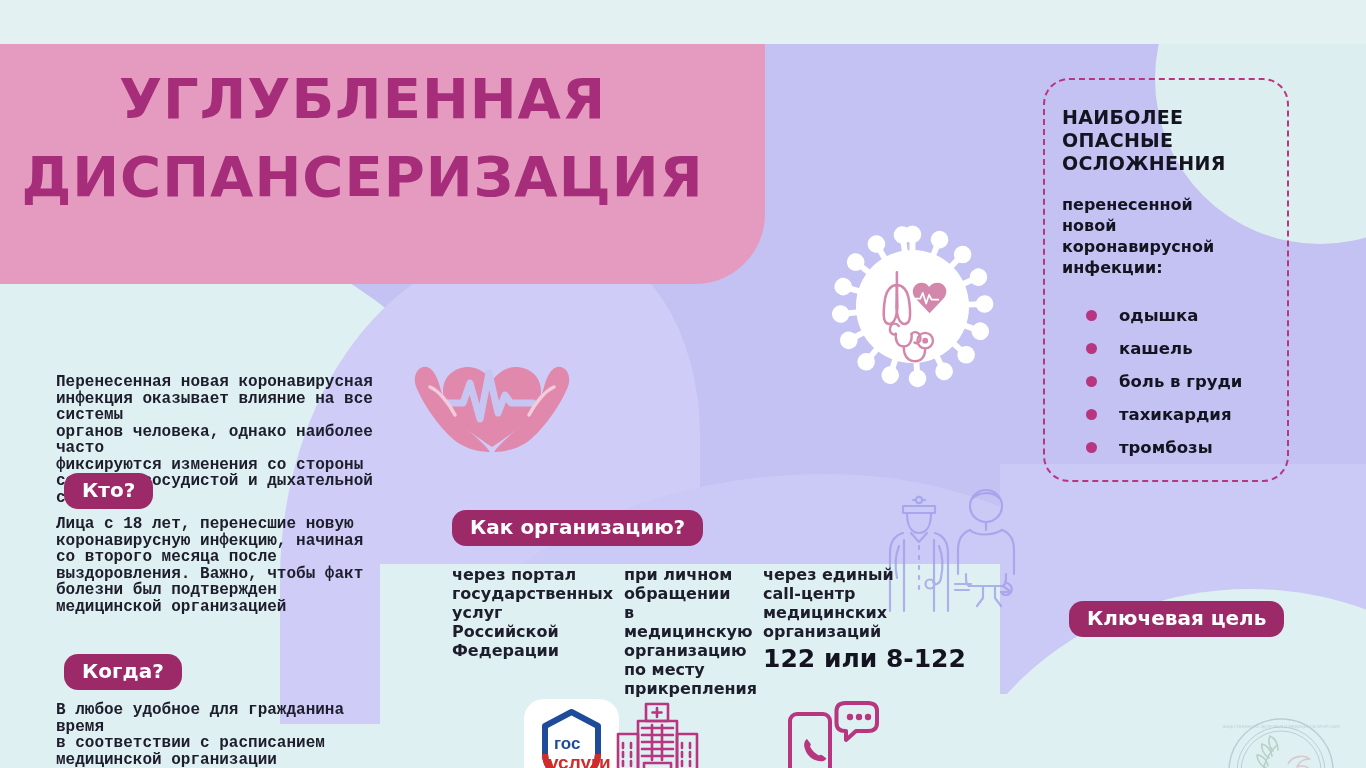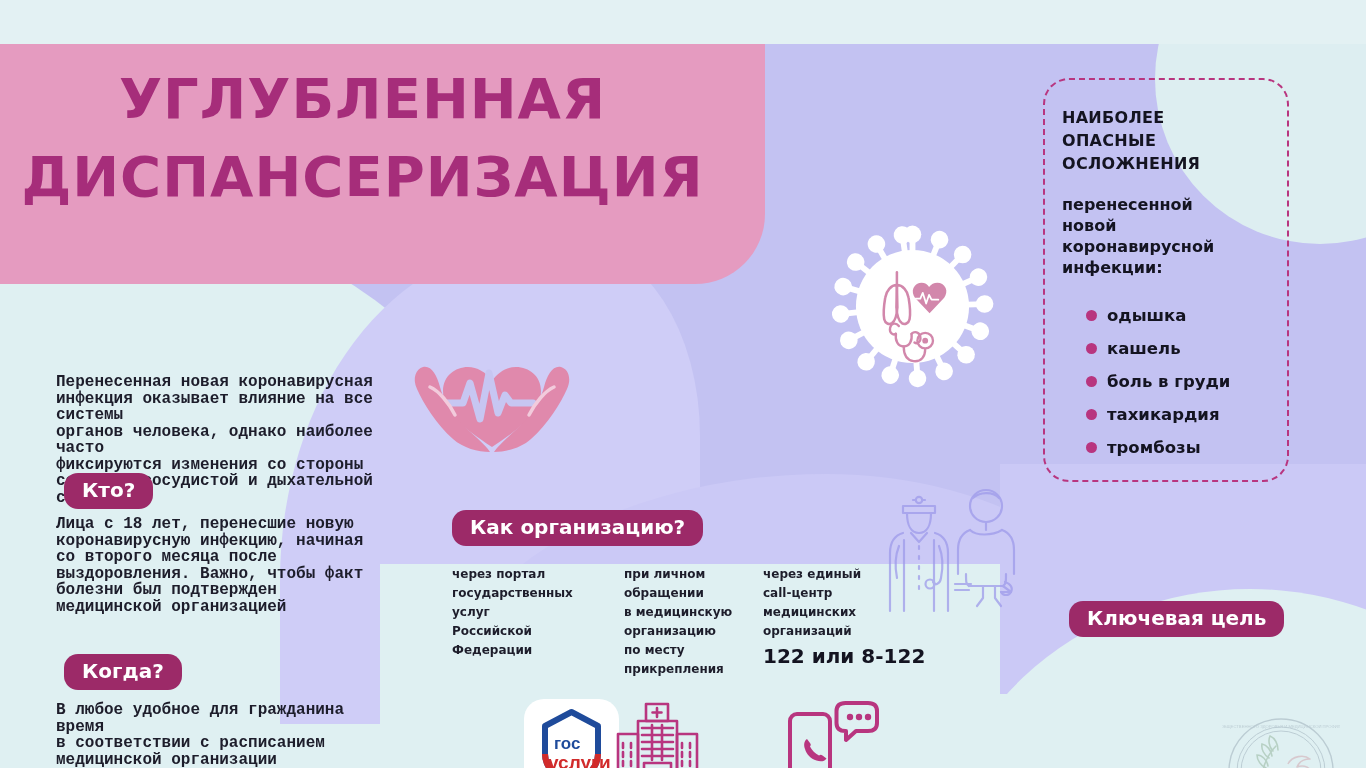--- a/index.html
+++ b/index.html
@@ -95,48 +95,48 @@
     white-space:pre-line;
   }
 
   
   .dash-box{
     position:absolute;left:1043px;top:34px;width:242px;height:400px;
     border:2px dashed #b8357f;border-radius:26px;z-index:12;
   }
   .dash-title{
     position:absolute;left:1062px;top:62px;width:210px;
-    color:#141421;font-weight:bold;font-size:16px;line-height:23px;z-index:13;
+    color:#141421;font-weight:bold;font-size:19px;line-height:23px;z-index:13;
     font-family:"DejaVu Sans","Liberation Sans",sans-serif;
     white-space:pre-line;letter-spacing:.3px;
   }
   .dash-sub{
     position:absolute;left:1062px;top:150px;width:215px;
     color:#141421;font-weight:bold;font-size:16px;line-height:21px;z-index:13;
     font-family:"DejaVu Sans","Liberation Sans",sans-serif;
     white-space:pre-line;
   }
   .dash-list{position:absolute;left:1086px;top:262px;z-index:13;margin:0;padding:0;list-style:none;}
   .dash-list li{
-    display:flex;align-items:center;gap:10px;
+    display:flex;align-items:center;gap:22px;
     color:#141421;font-weight:bold;font-size:16.5px;margin-bottom:14px;
     font-family:"DejaVu Sans","Liberation Sans",sans-serif;
   }
   .bullet{width:11px;height:11px;border-radius:50%;background:#b8357f;flex:0 0 11px;}
 
   
   .col{
     position:absolute;color:#1d1d2b;font-weight:bold;
-    font-size:12px;line-height:19px;z-index:12;
+    font-size:16px;line-height:19px;z-index:12;
     font-family:"DejaVu Sans","Liberation Sans",sans-serif;
     white-space:pre-line;
   }
   .bigphone{
     position:absolute;left:763px;top:600px;
-    color:#141421;font-weight:bold;font-size:20px;z-index:12;
+    color:#141421;font-weight:bold;font-size:25px;z-index:12;
     font-family:"DejaVu Sans","Liberation Sans",sans-serif;
   }
 
   .goal-para{
     position:absolute;left:1048px;top:597px;width:312px;
     color:#1d1d2b;font-weight:bold;font-size:13px;line-height:18px;z-index:12;
     font-family:"DejaVu Sans","Liberation Sans",sans-serif;
     white-space:pre-line;
   }
 

